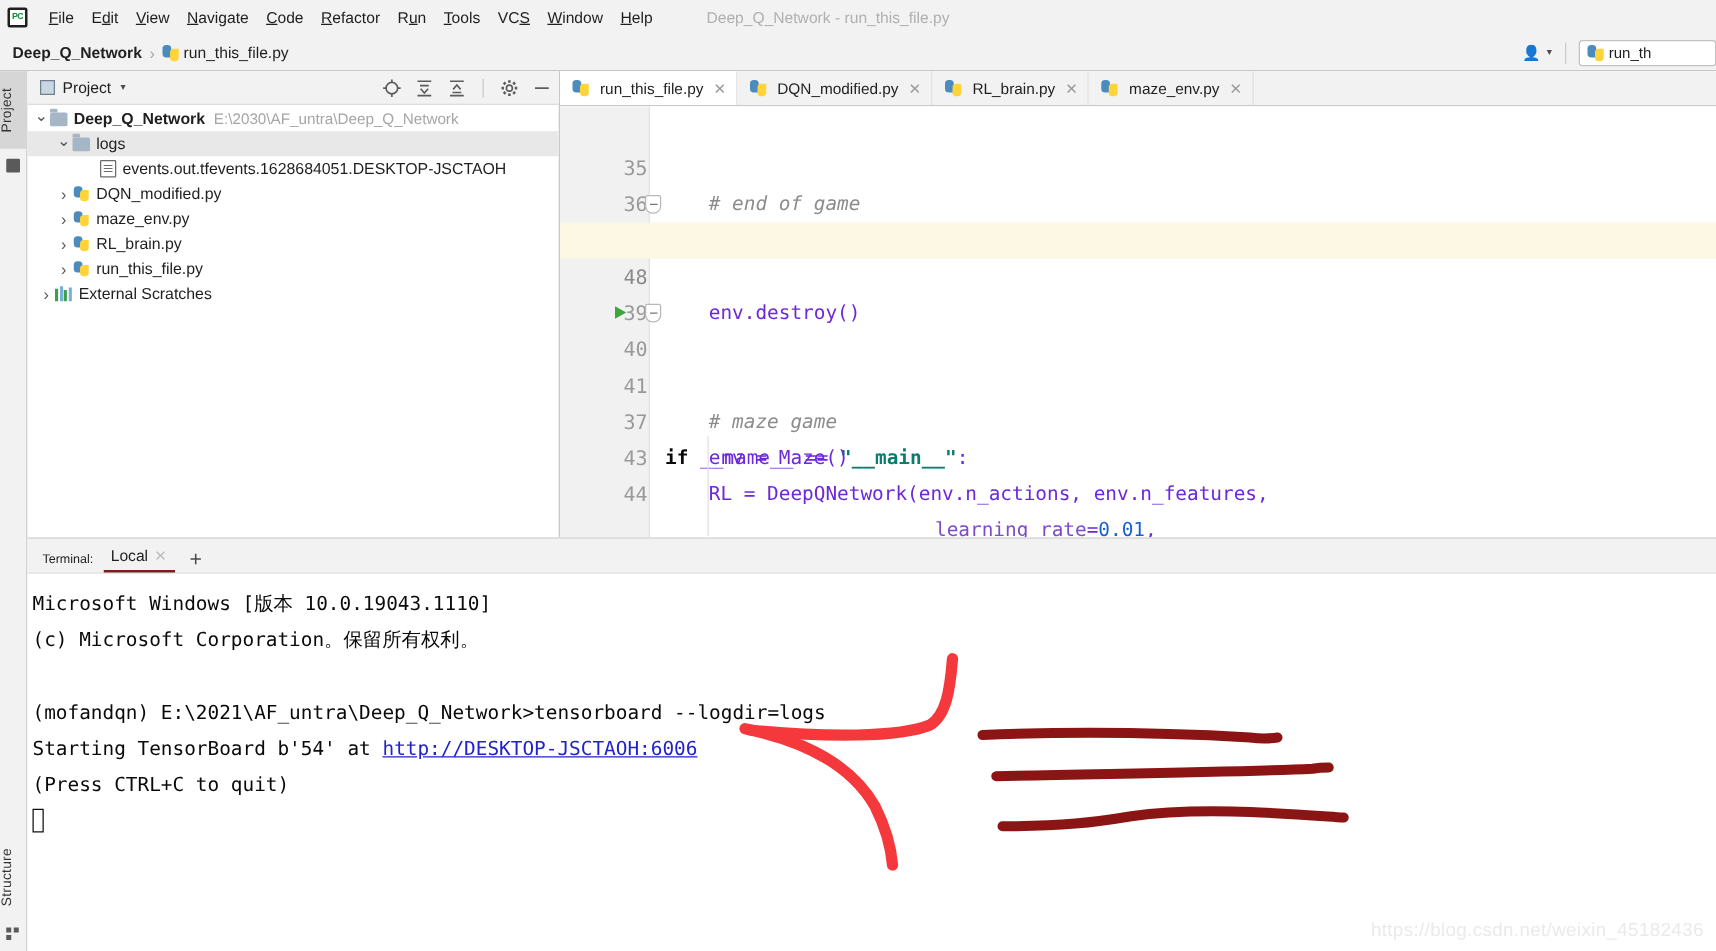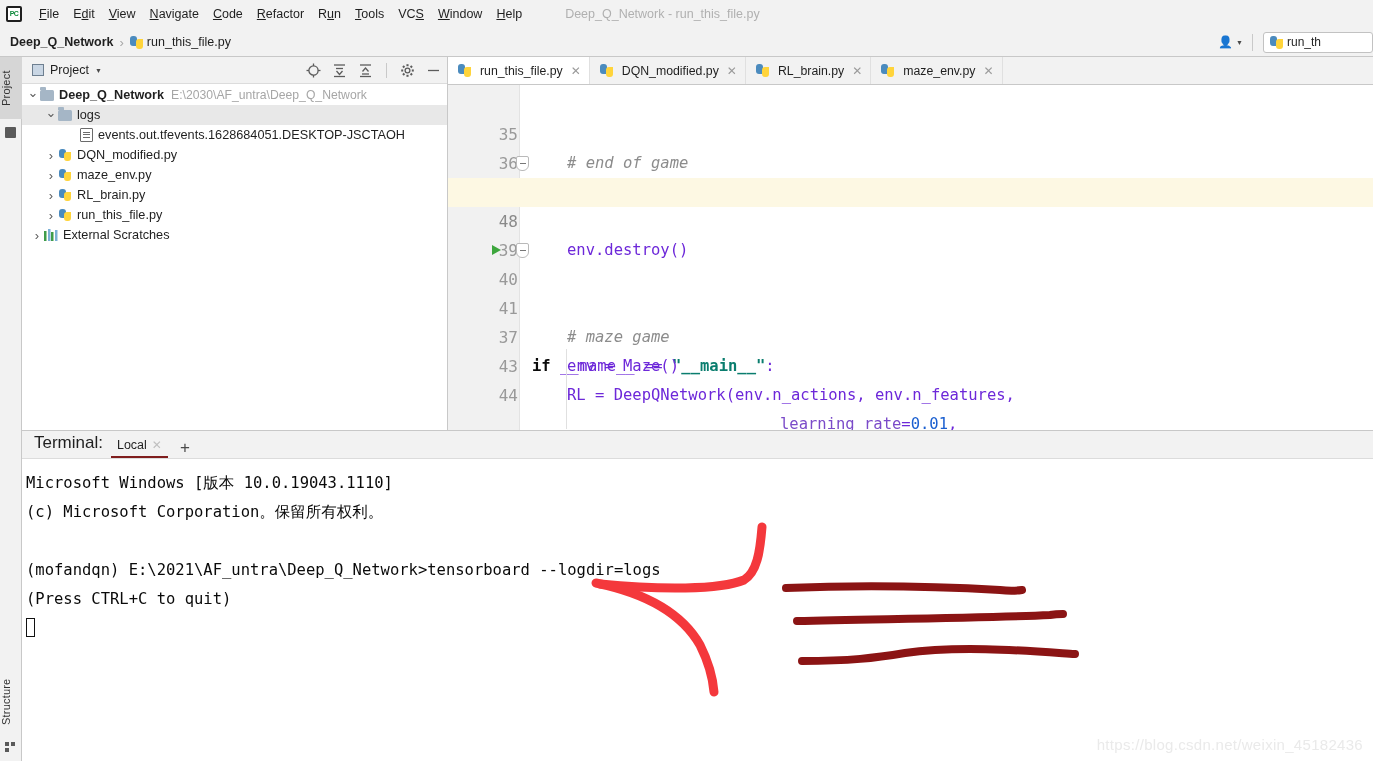--- a/index.html
+++ b/index.html
@@ -240,21 +240,21 @@
 
   
   .termpanel {
     position: absolute; left: 22px; top: 430px; width: 1351px; height: 331px;
     background: #ffffff; border-top: 1px solid #c8c8c8;
   }
   .term-header {
     height: 28px; background: #f2f2f2; display: flex; align-items: flex-end;
     padding-left: 6px; border-bottom: 1px solid #dcdcdc;
   }
-  .term-label { font-size: 17px; color: #1f1f1f; padding: 0 8px 5px 6px; }
+  .term-label { font-size: 10px; color: #1f1f1f; padding: 0 8px 5px 6px; }
   .term-tab {
     display: flex; align-items: center; gap: 5px; font-size: 12.5px;
     color: #1f1f1f; padding: 0 6px 4px 6px; border-bottom: 2px solid #7f1d1d;
   }
   .term-tab .x { color: #bfbfbf; font-size: 12px; }
   .term-plus { font-size: 17px; color: #4a4a4a; padding: 0 8px 2px 12px; line-height: 1; }
   .term-body {
     position: relative; height: 303px; background: #ffffff;
     font-family: "DejaVu Sans Mono", "Liberation Mono", monospace;
     font-size: 15.5px; color: #0a0a0a; padding: 10px 0 0 4px;
@@ -513,21 +513,21 @@
         <span class="ctext plain">env = Maze()</span>
       </div>
 
       <div class="codeline">
         <span class="lnum">43</span>
         <span class="ctext plain">RL = DeepQNetwork(env.n_actions, env.n_features,</span>
       </div>
 
       <div class="codeline">
         <span class="lnum">44</span>
-        <span class="ctext" style="left:300px;margin-left:32px;"><span class="kwarg">learning_rate</span><span class="plain">=</span><span class="num">0.01</span><span class="plain">,</span></span>
+        <span class="ctext" style="left:300px;"><span class="kwarg">learning_rate</span><span class="plain">=</span><span class="num">0.01</span><span class="plain">,</span></span>
       </div>
 
       <div class="codeline" style="height:18px; overflow:hidden;">
         
         
       </div>
 
       <div class="indent-guide" style="top:264px; height:80px;"></div>
     </div>
   </div>
@@ -540,20 +540,21 @@
         <span class="x">✕</span>
       </span>
       <span class="term-plus">+</span>
     </div>
 
     <div class="term-body">
       <div class="tline">Microsoft Windows [版本 10.0.19043.1110]</div>
       <div class="tline">(c) Microsoft Corporation。保留所有权利。</div>
       <div class="tline">&nbsp;</div>
       <div class="tline">(mofandqn) E:\2021\AF_untra\Deep_Q_Network&gt;tensorboard --logdir=logs</div>
+      <div class="tline"><span>Starting TensorBoard b'54' at </span><span class="tlink">http://DESKTOP-JSCTAOH:6006</span></div>
       <div class="tline">(Press CTRL+C to quit)</div>
       <div class="tline"><span class="tcursor"></span></div>
     </div>
   </div>
 
   <svg class="anno" width="1373" height="761">
 
     <path d="M 762 527 C 760 552, 757 572, 744 580 C 720 590, 660 590, 600 584" fill="none" stroke="#f4383c" stroke-width="9" stroke-linecap="round"></path>
     <path d="M 596 583 C 640 592, 680 610, 700 645 C 710 665, 713 680, 714 692" fill="none" stroke="#f4383c" stroke-width="9" stroke-linecap="round"></path>
 

